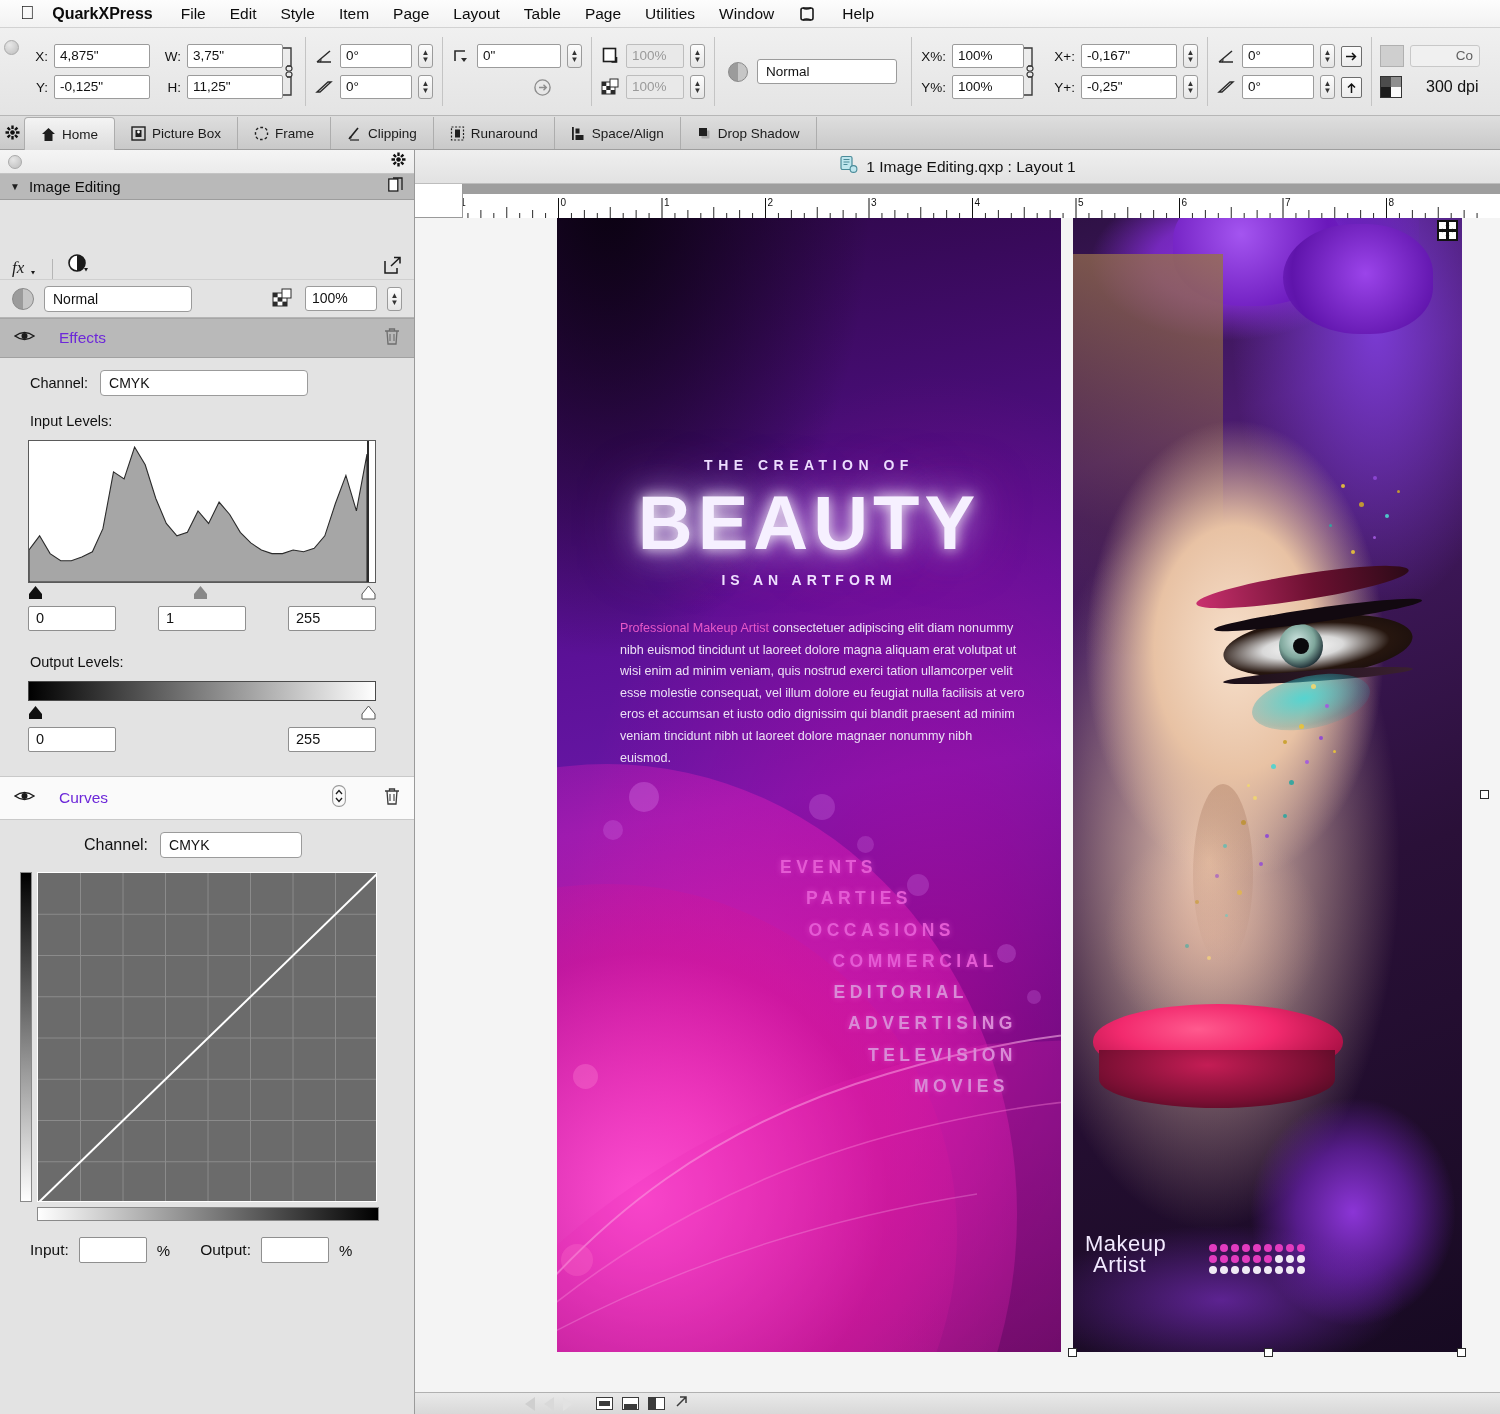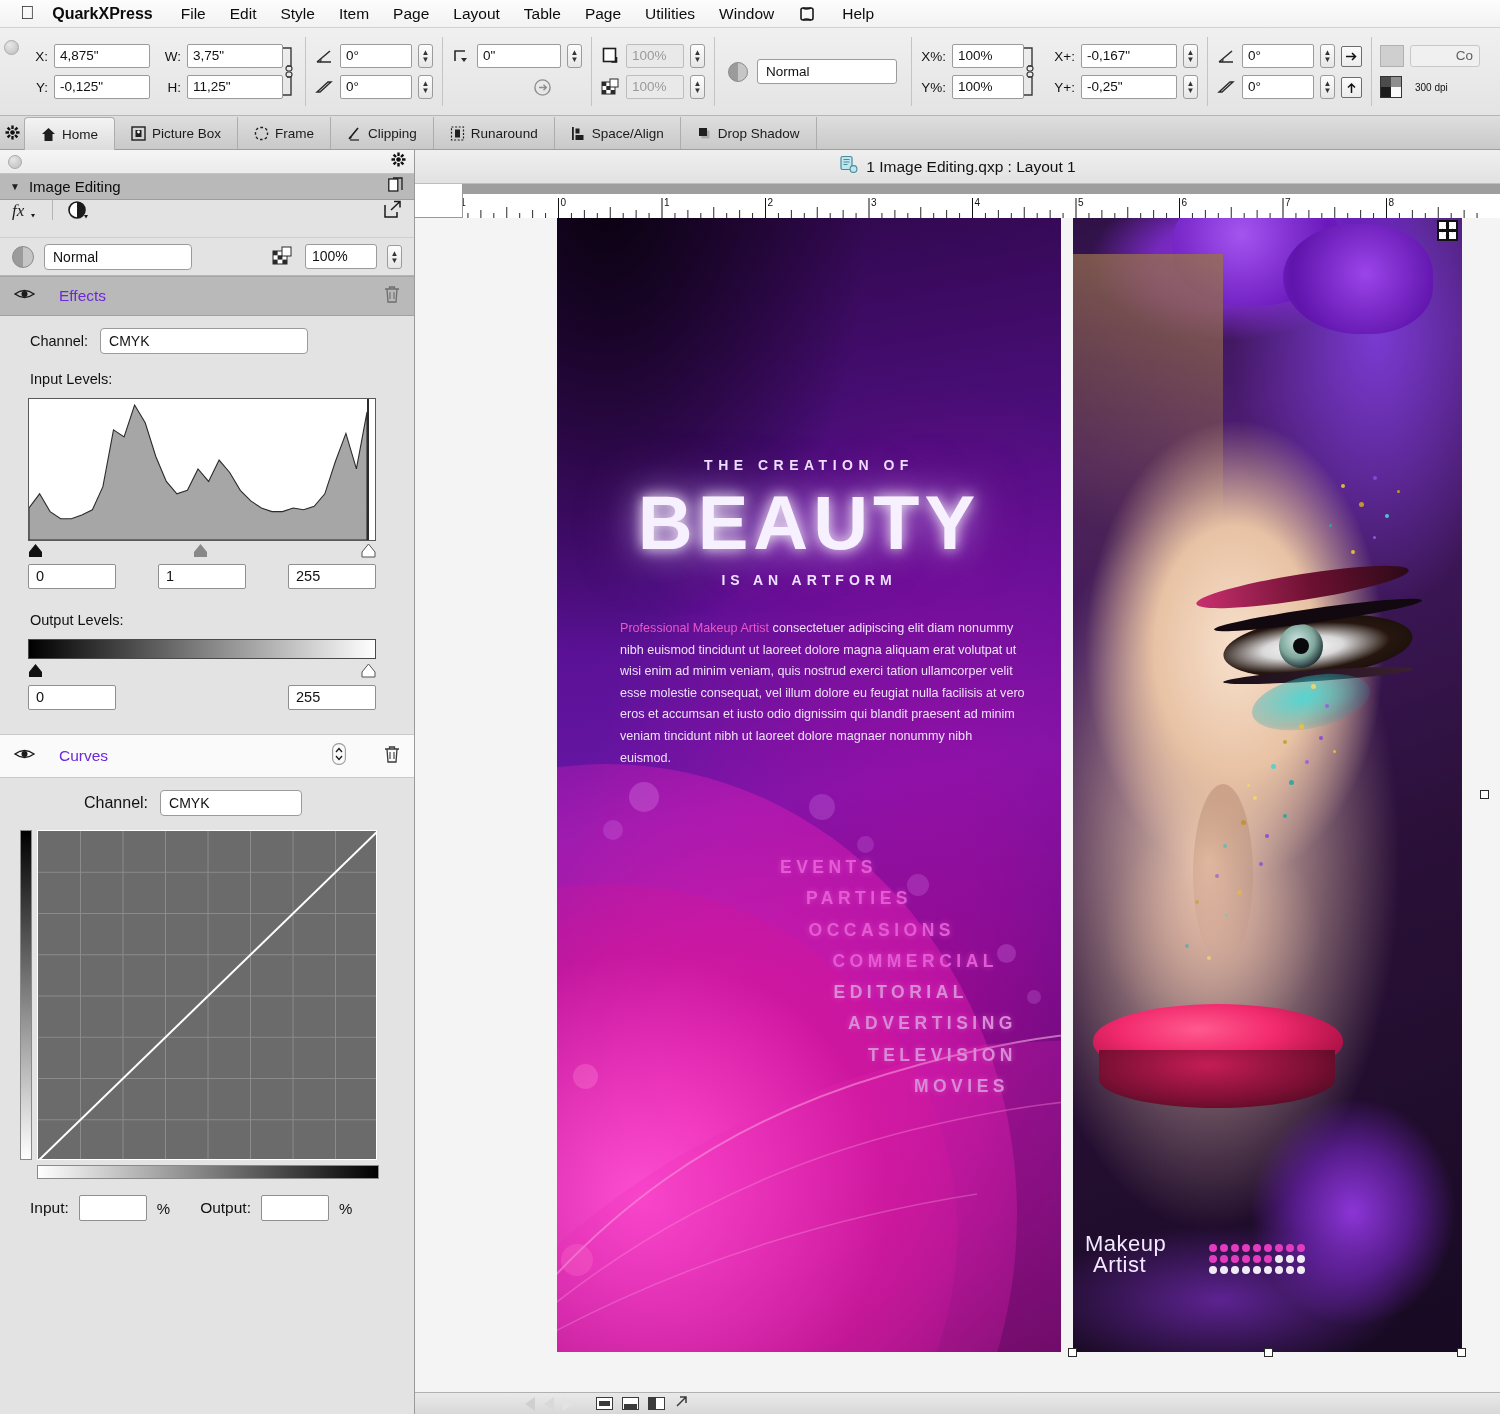--- a/index.html
+++ b/index.html
@@ -80,21 +80,21 @@
     height:25px; line-height:23px; font-size:13.5px; color:#111;
     padding: 0 24px 0 8px; min-width:140px; position:relative;
   }
   .swatchbox { width:24px; height:22px; background:#cfcfcf; border:1px solid #b0b0b0; }
   .colorfield {
     background:#f0f0f0; border:1px solid #c8c8c8; border-radius:3px; height:22px;
     line-height:20px; font-size:13.5px; color:#5f5f5f; padding:0 6px; min-width:70px;
     text-align:right;
   }
   .dpiicon { width:22px; height:22px; display:grid; grid-template-columns:1fr 1fr; grid-template-rows:1fr 1fr; border:1px solid #333;}
-  .dpitext { font-size:10px; color:#111; margin-left:7px; }
+  .dpitext { font-size:16px; color:#111; margin-left:18px; }
 
   
   .tabbar {
     position:absolute; top:116px; left:0; width:1500px; height:34px;
     background:linear-gradient(#dedede,#c9c9c9);
     border-bottom:1px solid #9e9e9e;
     display:flex; align-items:flex-end;
   }
   .tabgear { width:24px; display:flex; align-items:center; justify-content:center; height:34px; }
   .tab {
@@ -125,22 +125,22 @@
     background: radial-gradient(circle at 35% 30%, #e6e6e6, #bcbcbc); border:1px solid #aaa; display:block;}
   .panel-title {
     height:26px; background:#b9b9b9; border-bottom:1px solid #9d9d9d;
     display:flex; align-items:center; padding:0 10px; gap:9px; justify-content:space-between;
   }
   .panel-title .lt { display:flex; align-items:center; gap:9px; }
   .panel-title .tri { font-size:10px; color:#1f1f1f; }
   .panel-title .txt { font-size:15px; color:#0d0d0d; }
 
   .fxrow {
-    height:38px; display:flex; align-items:flex-start; padding:0 12px; gap:14px;
-    border-bottom:1px solid #cfcfcf; background:#e3e3e3;
+    height:38px; display:flex; align-items:flex-end; padding:0 12px; gap:14px;
+    border-bottom:1px solid #cfcfcf; background:#e3e3e3;margin-top:42px;
   }
   .fxrow .sep { width:1px; height:20px; background:#b5b5b5; }
   .fxrow .spacer { flex:1; }
 
   .blendrow {
     height:38px; display:flex; align-items:center; padding:0 12px; gap:10px;
     border-bottom:1px solid #b5b5b5; background:#e3e3e3;
   }
   .opacity-toggle { width:22px; height:22px; border-radius:50%;
     background:linear-gradient(90deg,#9b9b9b 50%, #c6c6c6 50%); border:1px solid #8a8a8a; }

